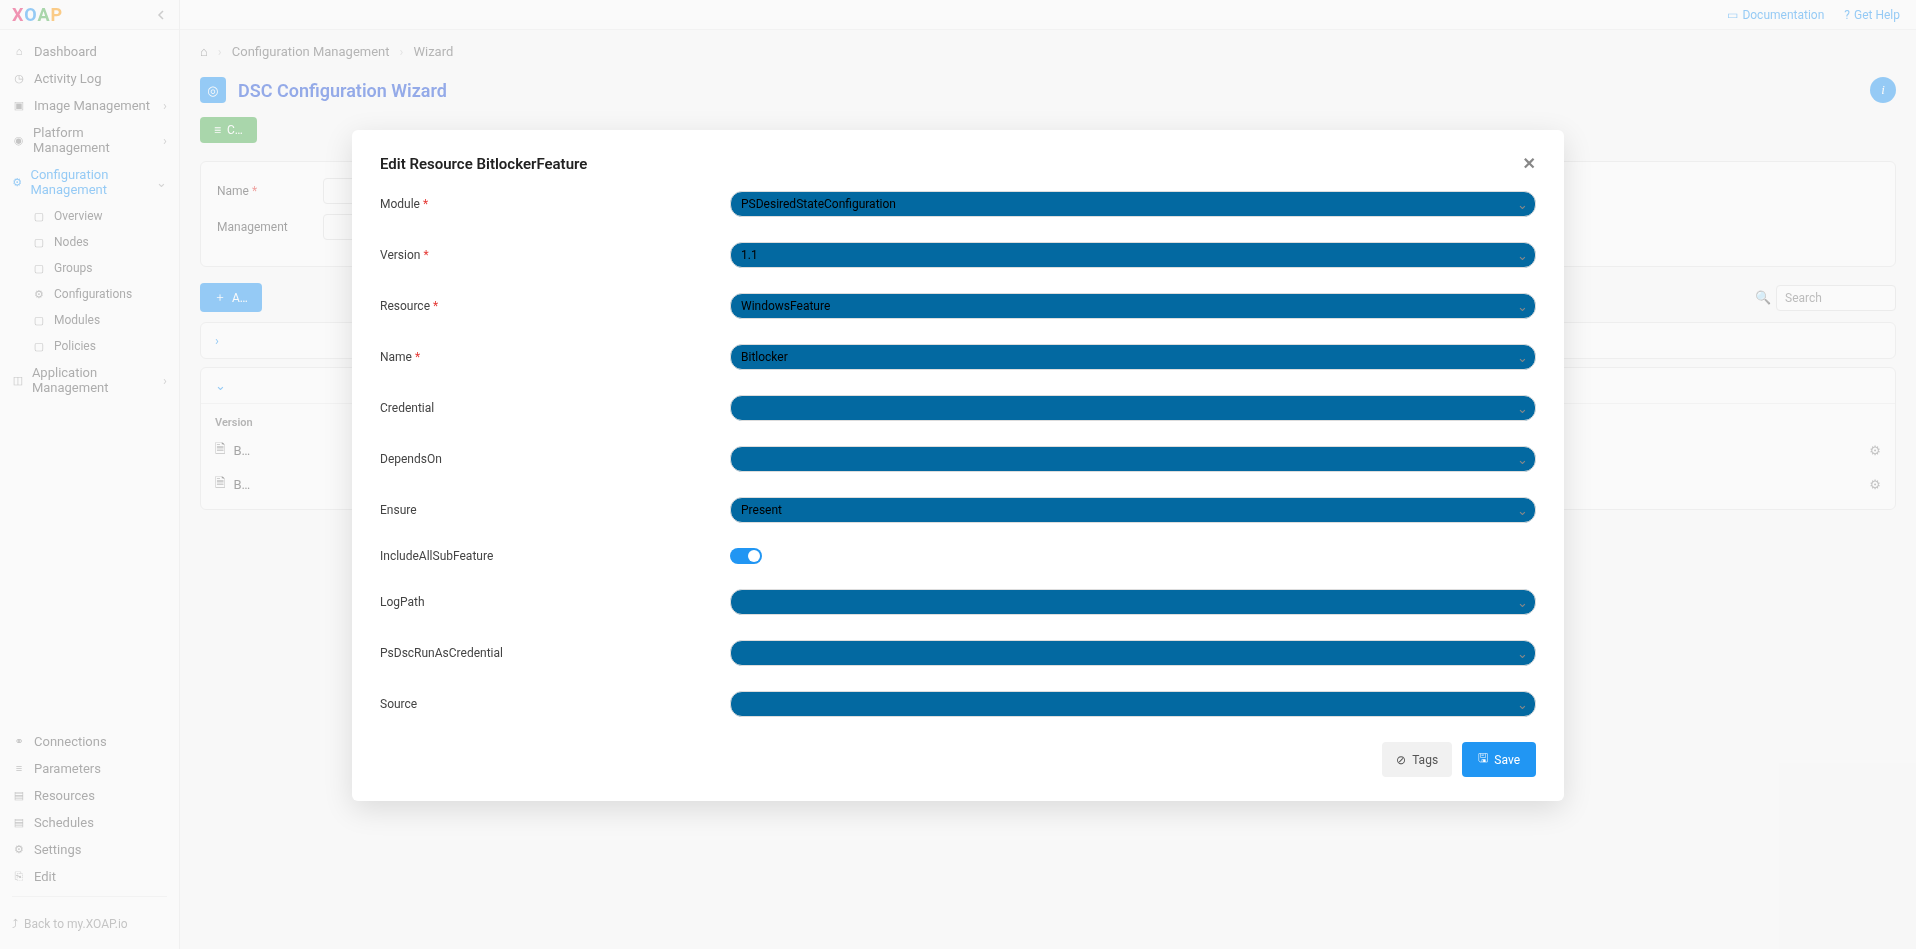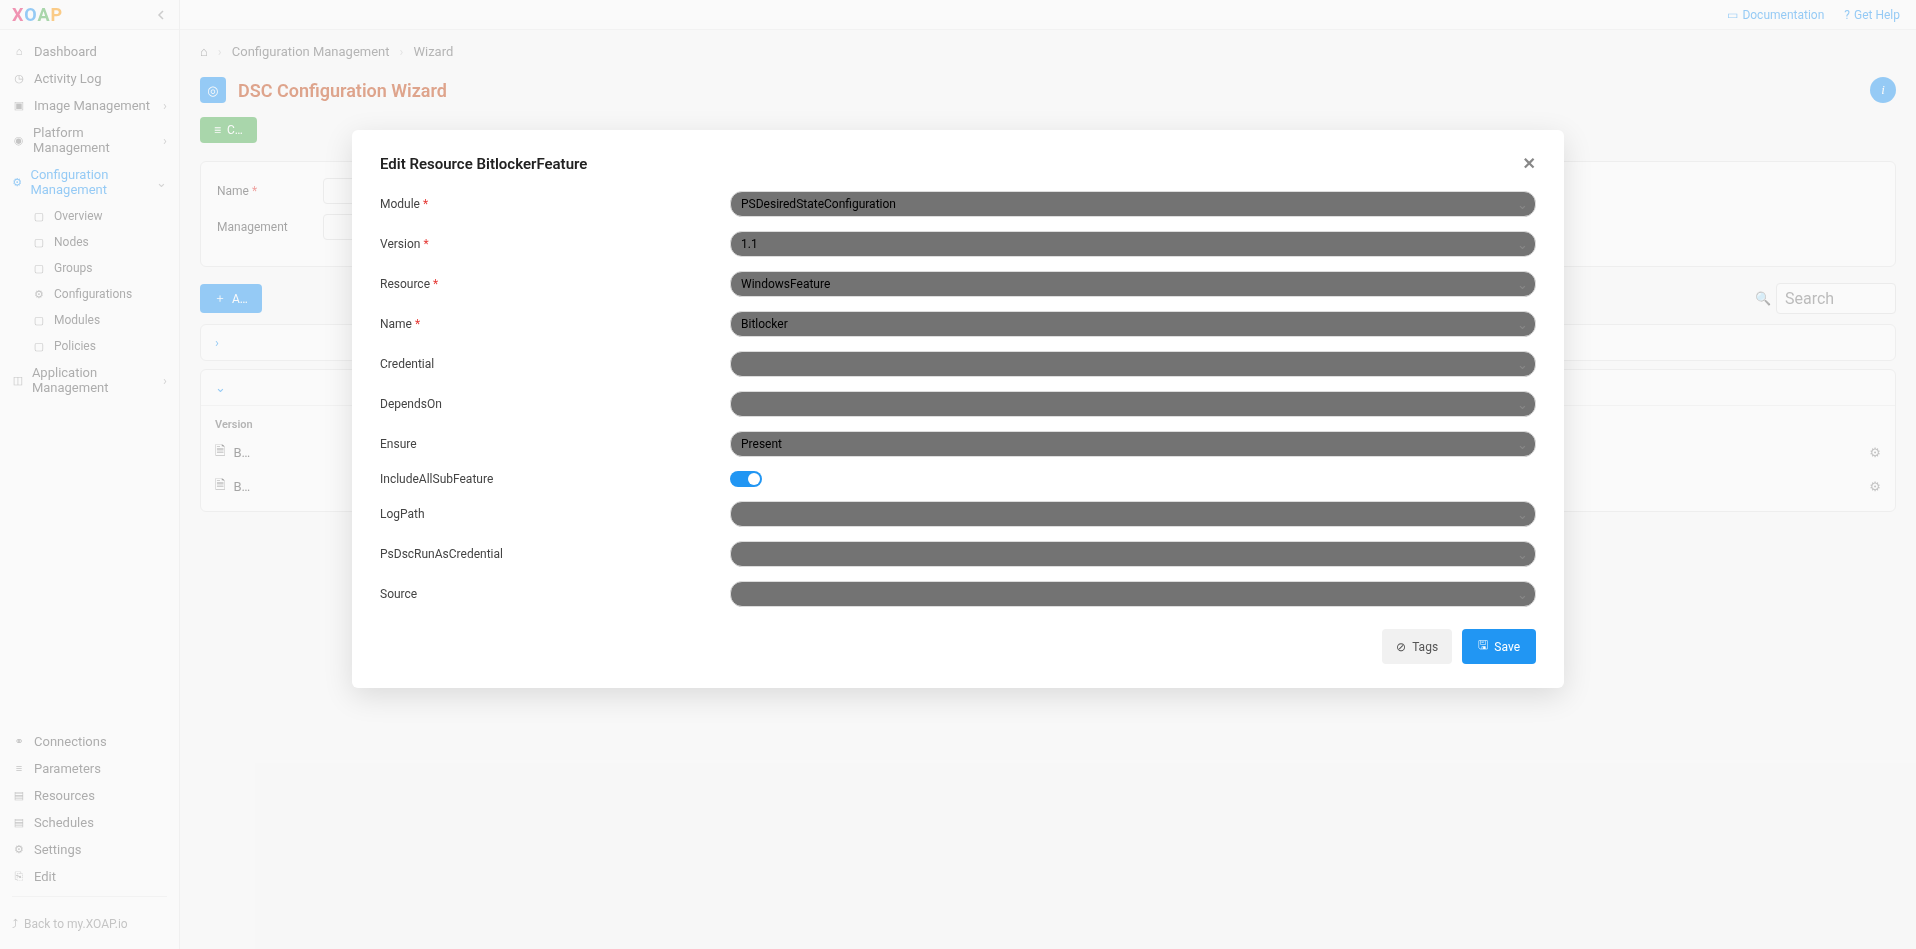--- a/index.html
+++ b/index.html
@@ -20,50 +20,50 @@
 .bottom-nav{padding:4px 0}
 .back-link{padding:14px 12px;color:#888;font-size:12px;display:flex;align-items:center;gap:6px;cursor:pointer}
 .main{flex:1;display:flex;flex-direction:column}
 .topbar{height:30px;background:#fff;border-bottom:1px solid #eee;display:flex;align-items:center;justify-content:flex-end;padding:0 16px;gap:20px}
 .top-link{color:#2196f3;display:flex;align-items:center;gap:4px;cursor:pointer;font-size:12px}
 .content{flex:1;padding:14px 20px;background:#fafafa}
 .breadcrumb{display:flex;align-items:center;gap:10px;color:#666;font-size:13px;margin-bottom:18px}
 .bc-sep{color:#ccc}
 .page-head{display:flex;align-items:center;gap:12px;margin-bottom:14px}
 .page-icon{width:26px;height:26px;background:#2196f3;border-radius:4px;color:#fff;display:flex;align-items:center;justify-content:center}
-.page-title{font-size:18px;font-weight:600;color:#c2410c}
+.page-title{font-size:18px;font-weight:600;color:#1d4ed8}
 .info-btn{margin-left:auto;width:26px;height:26px;border-radius:50%;background:#2196f3;color:#fff;display:flex;align-items:center;justify-content:center;font-style:italic;font-family:serif}
 .green-btn{background:#4caf50;color:#fff;border:none;padding:6px 14px;border-radius:4px;display:inline-flex;align-items:center;gap:6px;font-size:12px;margin-bottom:18px}
 .panel{border:1px solid #e5e5e5;border-radius:6px;padding:16px;background:#fff;margin-bottom:16px}
 .form-row{display:flex;align-items:center;gap:16px;margin-bottom:10px}
 .form-label{width:90px;font-size:12px;color:#444}
 .req{color:#e53935}
 .text-input{flex:1;max-width:540px;border:1px solid #ddd;border-radius:4px;padding:5px 8px;font-size:12px}
 .toolbar-row{display:flex;align-items:center;gap:8px;margin-bottom:10px}
 .blue-btn{background:#2196f3;color:#fff;border:none;padding:6px 14px;border-radius:4px;font-size:12px;display:inline-flex;align-items:center;gap:6px}
 .search-wrap{margin-left:auto;display:flex;align-items:center;gap:4px}
 .search-icon{color:#aaa}
-.search-input{border:1px solid #ddd;border-radius:4px;padding:5px 8px;width:120px;font-size:16px}
+.search-input{border:1px solid #ddd;border-radius:4px;padding:5px 8px;width:120px;font-size:12px}
 .accordion{border:1px solid #e5e5e5;border-radius:6px;background:#fff;margin-bottom:8px}
 .acc-head{display:flex;align-items:center;gap:10px;padding:10px 14px;cursor:pointer}
 .acc-head .chev{color:#2196f3}
 .acc-body{border-top:1px solid #eee;padding:8px 14px}
 .ver-label{font-size:11px;color:#666;font-weight:600;padding:4px 0}
 .res-row{display:flex;align-items:center;gap:8px;padding:6px 0;color:#444}
 .gear{margin-left:auto;color:#888;cursor:pointer}
 
 
 .overlay{position:absolute;inset:0;background:rgba(245,245,245,.55);display:flex;align-items:flex-start;justify-content:center;padding-top:130px}
 .modal{width:1212px;background:#fff;border-radius:6px;box-shadow:0 8px 30px rgba(0,0,0,.12);padding:24px 28px}
 .modal-title{font-size:15px;font-weight:600;color:#222;margin-bottom:18px;display:flex;align-items:center;justify-content:space-between}
 .close-x{color:#888;cursor:pointer;font-size:16px}
-.m-row{display:flex;align-items:center;gap:20px;margin-bottom:14px}
+.m-row{display:flex;align-items:center;gap:20px;margin-bottom:25px}
 .m-label{width:330px;font-size:12px;color:#444}
 .m-input-wrap{flex:1;position:relative}
-.m-input{width:100%;border:1px solid #ddd;border-radius:12px;padding:5px 28px 5px 10px;font-size:12px;background:#737373}
+.m-input{width:100%;border:1px solid #ddd;border-radius:12px;padding:5px 28px 5px 10px;font-size:12px;background:#0369a1}
 .dd-chev{position:absolute;right:8px;top:50%;transform:translateY(-50%);color:#888;pointer-events:none}
 .toggle{width:32px;height:16px;border-radius:10px;background:#2196f3;position:relative;cursor:pointer}
 .toggle::after{content:"";position:absolute;width:12px;height:12px;border-radius:50%;background:#fff;top:2px;right:2px}
 .modal-actions{display:flex;justify-content:flex-end;gap:10px;margin-top:22px}
 .btn-close{background:#f1f1f1;border:none;padding:7px 14px;border-radius:4px;font-size:12px;display:inline-flex;align-items:center;gap:6px;color:#555}
 .btn-save{background:#2196f3;color:#fff;border:none;padding:7px 16px;border-radius:4px;font-size:12px;display:inline-flex;align-items:center;gap:6px}
 svg{display:block}
 </style>
 </head>
 <body>

